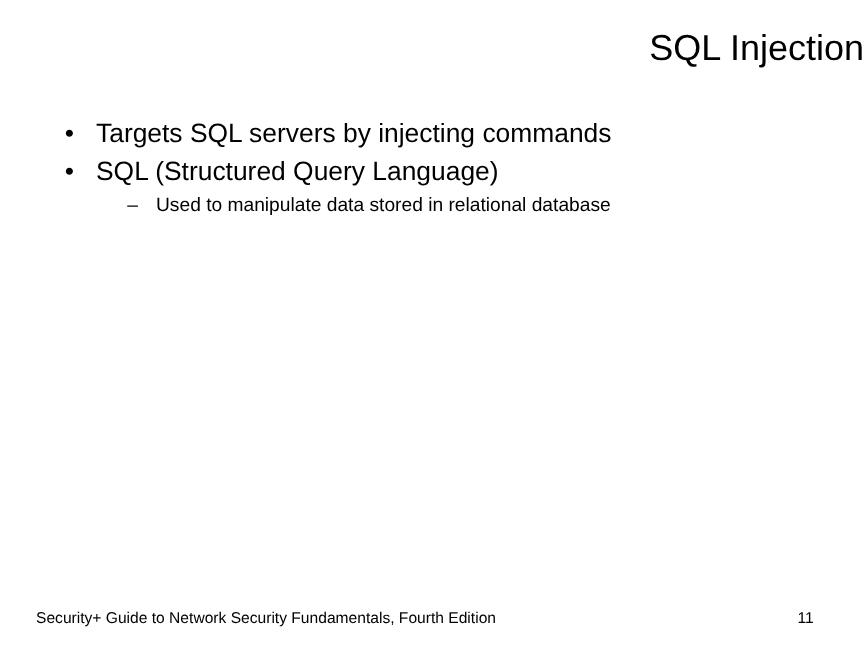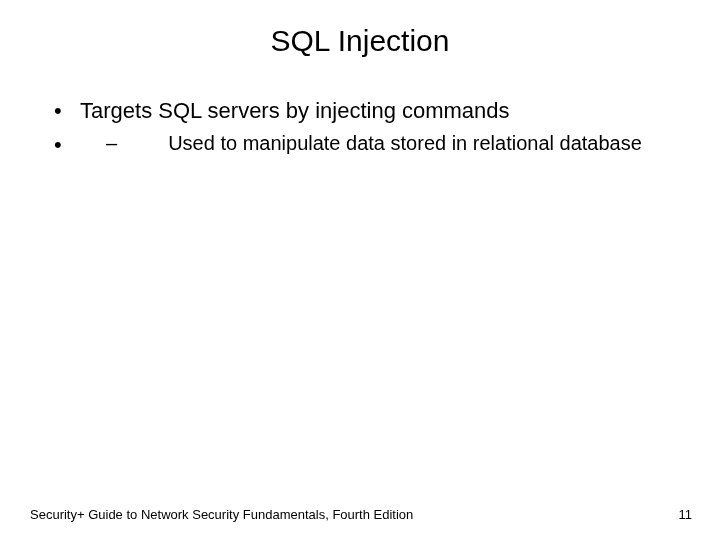--- a/index.html
+++ b/index.html
@@ -13,21 +13,21 @@
     position: relative;
     overflow: hidden;
   }
   .slide {
     width: 720px;
     height: 540px;
     position: relative;
     box-sizing: border-box;
   }
   .title {
-    text-align: center;
+    text-align: right;
     font-size: 30px;
     font-weight: 400;
     padding-top: 24px;
     padding-bottom: 20px;
   }
   .content {
     padding-left: 54px;
     padding-right: 40px;
     padding-top: 18px;
   }
@@ -49,38 +49,37 @@
     left: 0;
     top: 0;
     font-size: 22px;
   }
   ul.level2 {
     list-style: none;
     margin: 4px 0 6px 0;
     padding: 0 0 0 26px;
   }
   ul.level2 > li {
-    font-size: 20px;
+    font-size: 16px;
     line-height: 1.35;
     margin-bottom: 2px;
     position: relative;
     padding-left: 24px;
-    text-align: center;
   }
   ul.level2 > li::before {
     content: "–";
     position: absolute;
     left: 0;
     top: 0;
   }
   .footer {
     position: absolute;
     bottom: 18px;
     left: 30px;
-    right: 28px;
+    right: 42px;
     font-size: 13px;
     color: #000;
   }
   .footer-text {
     float: left;
   }
   .page-num {
     float: right;
   }
 </style>
@@ -90,20 +89,21 @@
 <div class="slide">
 
   <div class="title">SQL Injection</div>
 
   <div class="content">
     <ul class="level1">
       <li>
         <span>Targets SQL servers by injecting commands</span>
       </li>
       <li>
+        <span>SQL (Structured Query Language)</span>
         <ul class="level2">
           <li>
             <span>Used to manipulate data stored in relational database</span>
           </li>
         </ul>
       </li>
     </ul>
   </div>
 
   <div class="footer">

